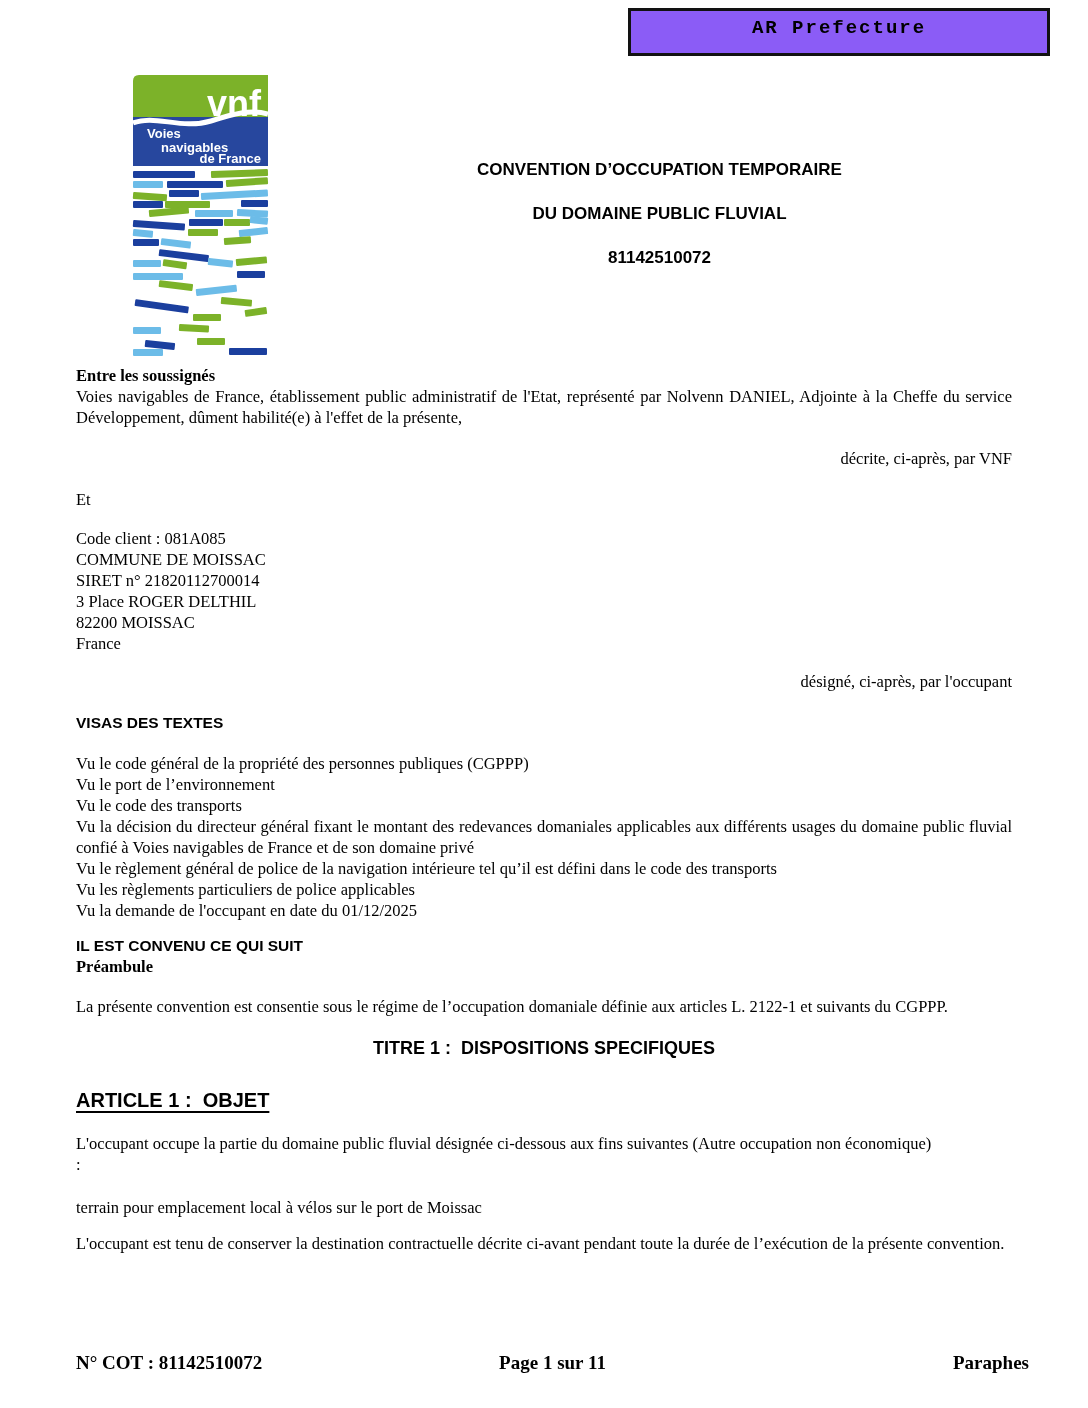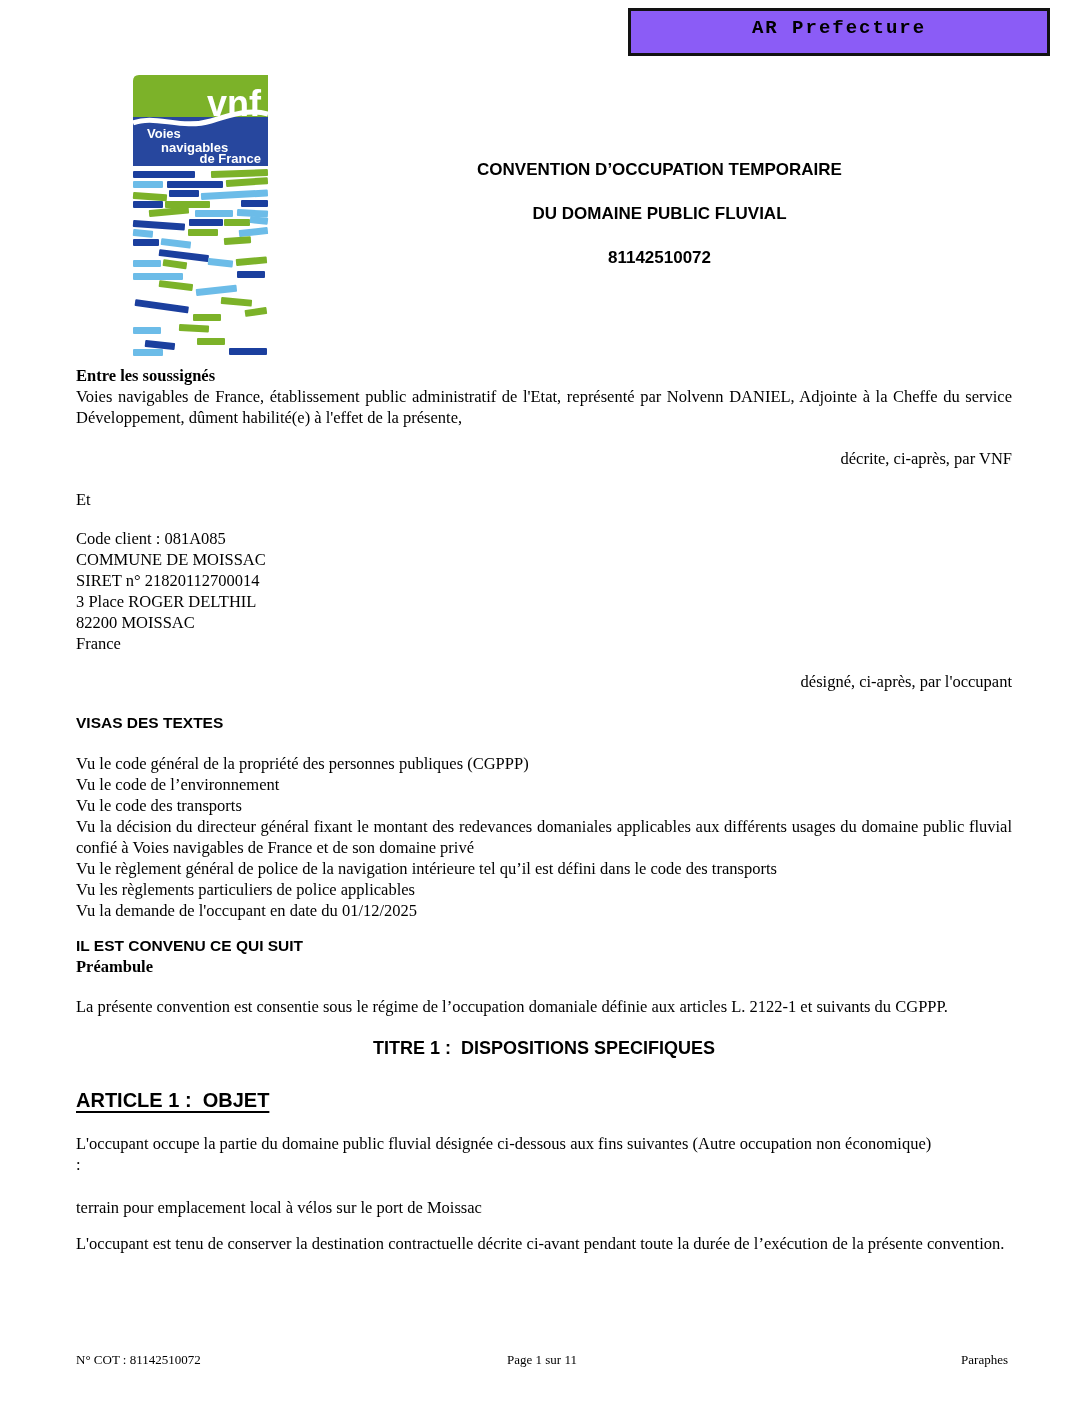--- a/index.html
+++ b/index.html
@@ -64,23 +64,24 @@
     font-family:"Liberation Sans",sans-serif;font-weight:bold;
     font-size:20px;white-space:pre-wrap;margin-top:31px;
     text-decoration:underline;text-decoration-thickness:2px;text-underline-offset:4px;
   }
   .mt24{} .mt20{margin-top:20px;} .mt18{margin-top:18px;}
   .mt17{margin-top:17px;} .mt14{margin-top:14px;} .mt19{margin-top:19px;}
   .mt22{margin-top:22px;} .mt15{margin-top:15px;}
 
   
   .footer{
-    position:absolute;left:76px;right:80px;top:1352px;
+    position:absolute;left:76px;right:59px;top:1352px;
     display:flex;align-items:baseline;
-    font-size:13px;
+    font-size:19px;
+    font-weight:bold;
   }
   .footer .fl{flex:1;text-align:left;}
   .footer .fc{flex:1;text-align:center;}
   .footer .fr{flex:1;text-align:right;}
 </style>
 </head>
 <body>
 
 <div class="page">
 
@@ -169,21 +170,21 @@
       <div>82200 MOISSAC</div>
       <div>France</div>
     </div>
 
     <div class="right mt17">désigné, ci-après, par l'occupant</div>
 
     <div class="hsans mt20">VISAS DES TEXTES</div>
 
     <div class="mt20">
       <div class="just">Vu le code général de la propriété des personnes publiques (CGPPP)</div>
-      <div class="just">Vu le code de l’environnement</div>
+      <div class="just">Vu le port de l’environnement</div>
       <div class="just">Vu le code des transports</div>
       <div class="just">Vu la décision du directeur général fixant le montant des redevances domaniales applicables aux différents usages du domaine public fluvial confié à Voies navigables de France et de son domaine privé</div>
       <div class="just">Vu le règlement général de police de la navigation intérieure tel qu’il est défini dans le code des transports</div>
       <div class="just">Vu les règlements particuliers de police applicables</div>
       <div class="just">Vu la demande de l'occupant en date du 01/12/2025</div>
     </div>
 
     <div class="hsans mt14">IL EST CONVENU CE QUI SUIT</div>
 
     <div class="b-serif mt24">Préambule</div>

